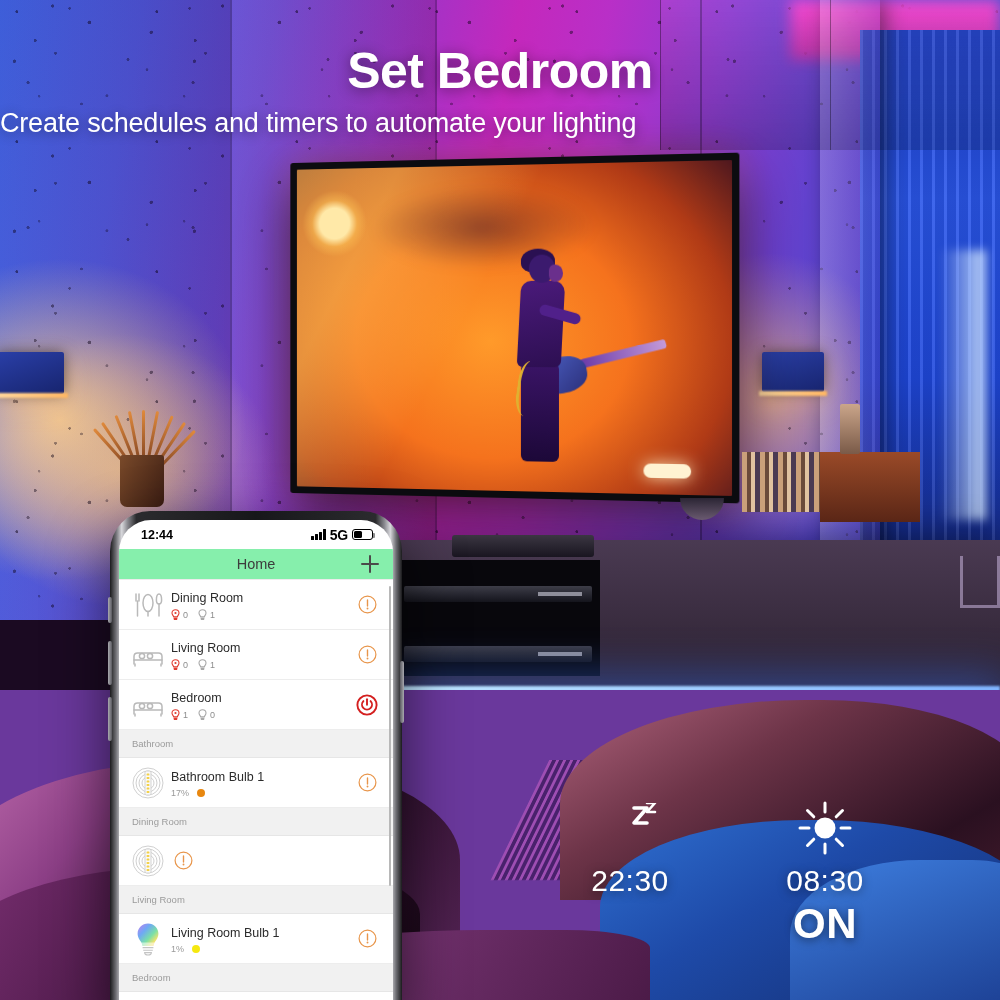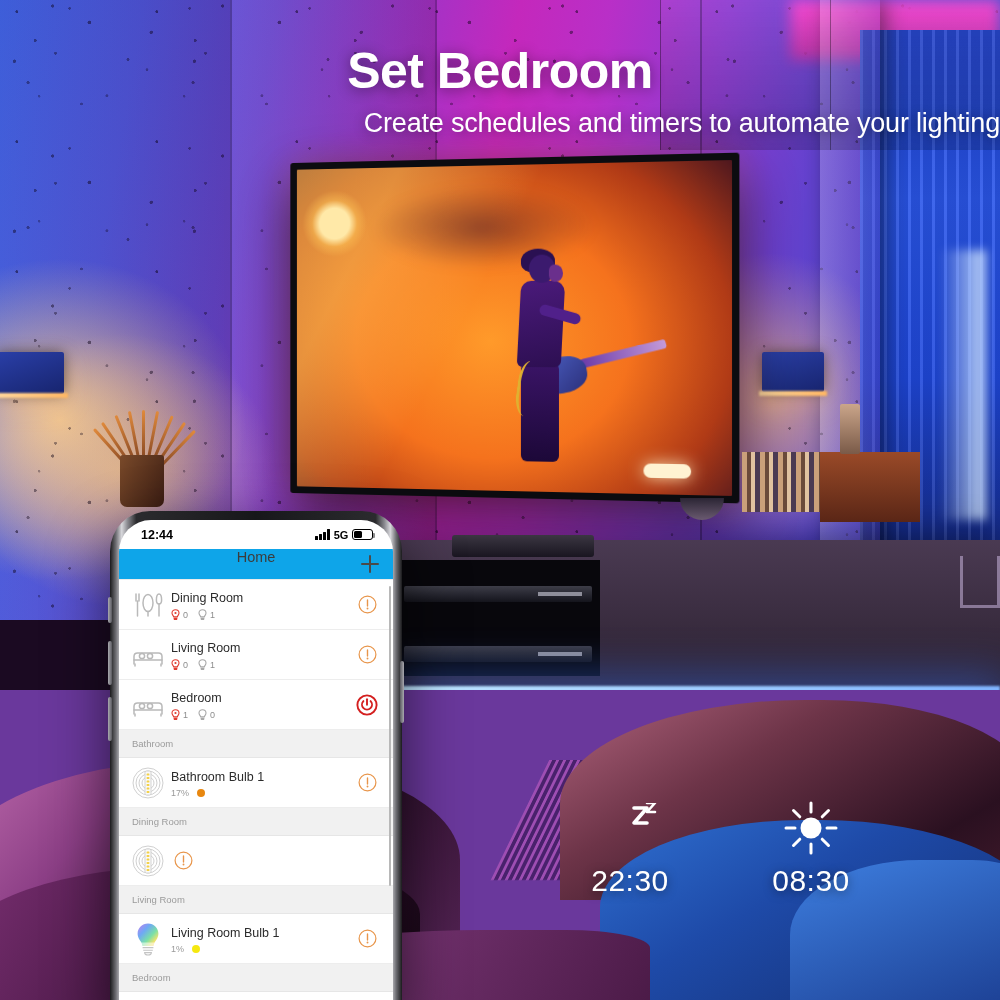--- a/index.html
+++ b/index.html
@@ -185,30 +185,30 @@
   .stool { position:absolute; left:960px; top:556px; width:40px; height:52px;
          border:3px solid rgba(200,180,220,.55); border-top:none; background:transparent; }
 
   
   .headline {
     position:absolute; left:0; top:42px; width:1000px; text-align:center;
     color:#fff; font-size:50px; font-weight:bold; letter-spacing:-.5px;
     text-shadow:0 2px 14px rgba(0,0,0,.45);
   }
   .subhead {
-    position:absolute; left:0; top:108px; width:1000px; text-align:right;
+    position:absolute; left:0; top:108px; width:1000px; text-align:left;
     color:#fff; font-size:27px; font-weight:400; letter-spacing:-.2px;
     text-shadow:0 2px 12px rgba(0,0,0,.45);
   }
 
   
   .timers { position:absolute; left:540px; top:800px; width:400px; height:180px; }
   .timer { position:absolute; top:0; width:180px; text-align:center; color:#fff; }
   .timer.left  { left:0;text-align:center; }
-  .timer.right { left:181px; }
+  .timer.right { left:195px; }
   .timer .t-ico { height:56px; display:flex; align-items:center; justify-content:center; }
   .timer .t-time { font-size:30px; font-weight:400; margin-top:8px; letter-spacing:.5px;
                    text-shadow:0 2px 10px rgba(0,0,0,.5); }
   .timer .t-state { font-size:42px; font-weight:bold; margin-top:2px; letter-spacing:.5px;
                     text-shadow:0 2px 10px rgba(0,0,0,.5); }
 
   
   .phone {
     position:absolute; left:110px; top:511px; width:292px; height:500px;
     border-radius:40px 40px 0 0;
@@ -231,29 +231,29 @@
   }
 
   
   .statusbar { height:29px; display:flex; align-items:center; justify-content:space-between;
                padding:0 20px 0 22px; font-size:12.5px; font-weight:bold; color:#000; }
   .sb-right { display:flex; align-items:center; gap:4px; }
   .bars { display:flex; align-items:flex-end; gap:1.5px; height:11px; }
   .bars i { width:2.5px; background:#000; border-radius:.5px; }
   .bars i:nth-child(1){height:4px}.bars i:nth-child(2){height:6px}
   .bars i:nth-child(3){height:8.5px}.bars i:nth-child(4){height:11px}
-  .net { font-size:11px; font-weight:bold; letter-spacing:-.2px; }
+  .net { font-size:14px; font-weight:bold; letter-spacing:-.2px; }
   .batt { position:relative; width:21px; height:10.5px; border:1.3px solid #000; border-radius:3px; }
   .batt:after { content:""; position:absolute; right:-3.4px; top:3px; width:2px; height:4.5px;
                 background:rgba(0,0,0,.45); border-radius:0 1px 1px 0; }
   .batt i { position:absolute; left:1.2px; top:1.2px; bottom:1.2px; width:40%; background:#000; border-radius:1.5px; }
 
   
-  .navbar { height:30px; display:flex; justify-content:center;
-            position:relative; background:#0ea5e9; }
+  .navbar { height:30px; display:flex; align-items:center; justify-content:center;
+            position:relative; background:#86efac; }
   .nav-title { font-size:14.5px; color:#3c3c3c; font-weight:400; }
   .nav-add { position:absolute; right:14px; top:50%; transform:translateY(-50%);
              width:18px; height:18px; }
   .nav-add:before,.nav-add:after { content:""; position:absolute; background:#4a4a4a; border-radius:1px; }
   .nav-add:before { left:0; top:8px; width:18px; height:1.6px; }
   .nav-add:after  { top:0; left:8.2px; width:1.6px; height:18px; }
 
   
   .list { position:relative; height:432px; overflow:hidden; border-top:1px solid #ececec; }
   .row { display:flex; align-items:center; height:50px; padding:0 14px 0 12px;
@@ -373,20 +373,21 @@
           <line x1="2" y1="27" x2="11" y2="27"></line>
           <line x1="43" y1="27" x2="52" y2="27"></line>
           <line x1="9.5" y1="9.5" x2="15.8" y2="15.8"></line>
           <line x1="38.2" y1="38.2" x2="44.5" y2="44.5"></line>
           <line x1="44.5" y1="9.5" x2="38.2" y2="15.8"></line>
           <line x1="15.8" y1="38.2" x2="9.5" y2="44.5"></line>
         </g>
       </svg>
     </div>
     <div class="t-time">08:30</div>
+    <div class="t-state">ON</div>
   </div>
 </div>
 
 <div class="phone">
   <div class="phone-btn btn-mute"></div>
   <div class="phone-btn btn-up"></div>
   <div class="phone-btn btn-dn"></div>
   <div class="phone-btn btn-pwr"></div>
 
   <div class="screen">

